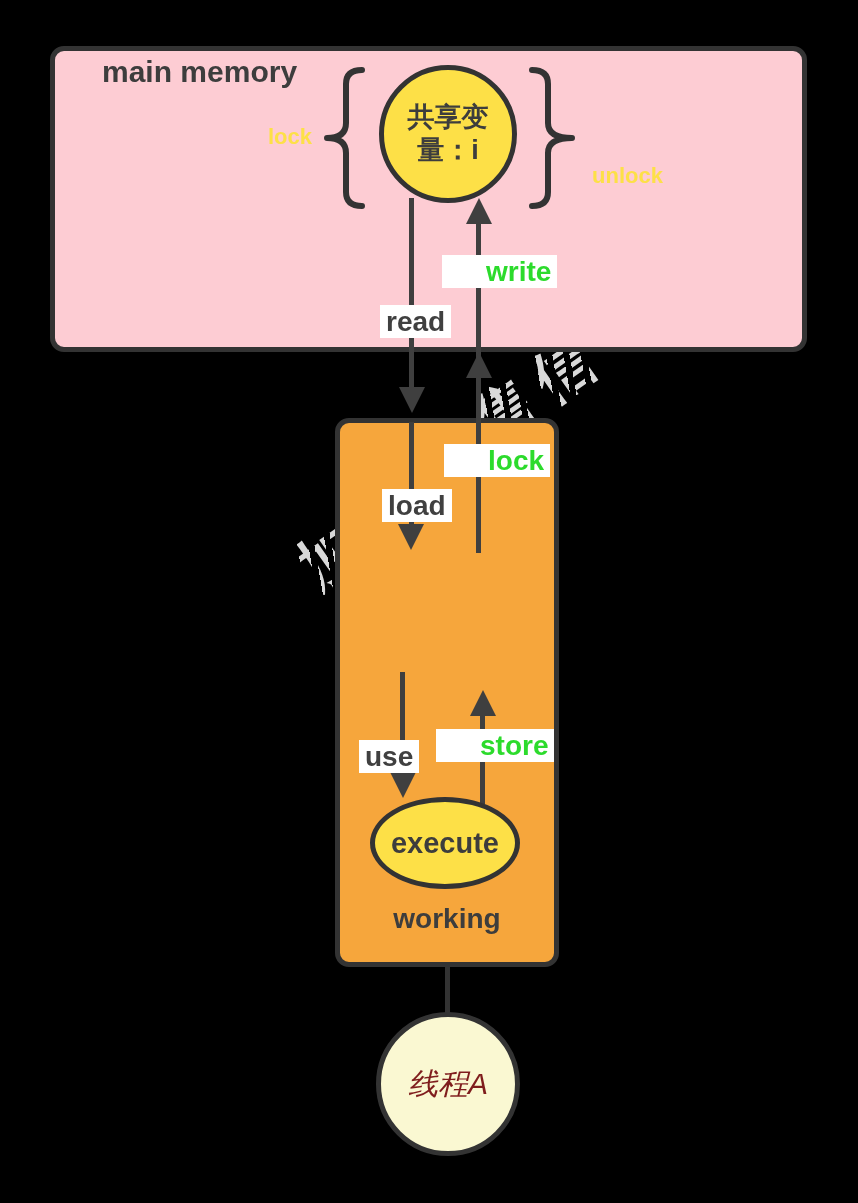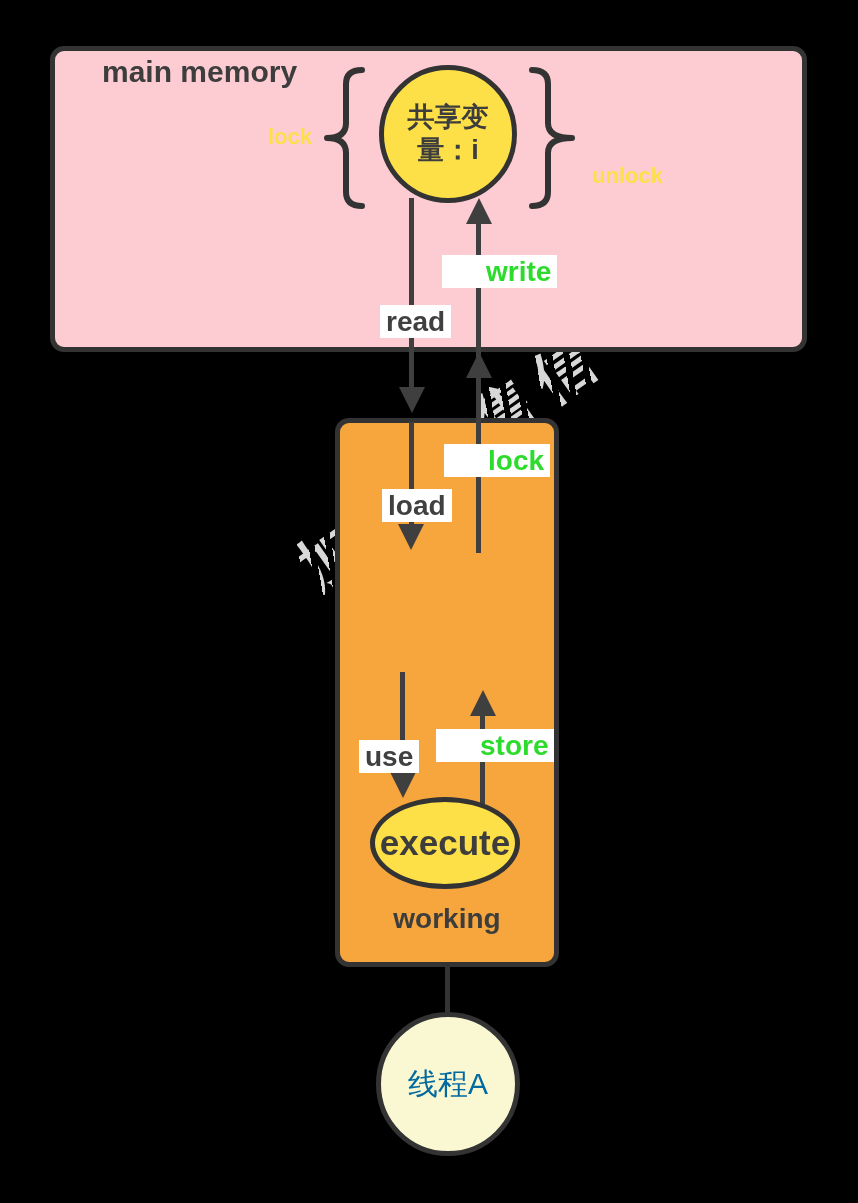--- a/index.html
+++ b/index.html
@@ -25,23 +25,23 @@
   .work-box{left:335px;top:418px;width:224px;height:549px;background:#f6a63c;}
   .main-title{position:absolute;z-index:4;left:74px;top:55px;font-size:30px;font-weight:bold;color:#3d3d3d;margin-left:28px;}
   .work-title{position:absolute;z-index:4;left:335px;top:901px;width:224px;text-align:center;
     font-size:28px;font-weight:bold;line-height:35px;color:#3d3d3d;}
   
   .node{position:absolute;z-index:4;background:#fde047;border:5px solid #333;border-radius:50%;
     display:flex;flex-direction:column;align-items:center;justify-content:center;
     font-weight:bold;color:#3d3d3d;text-align:center;}
   .shared-node{left:379px;top:65px;width:138px;height:138px;font-size:27px;line-height:33px;}
   .copy-node{left:373px;top:542px;width:140px;height:140px;font-size:26px;line-height:32px;}
-  .execute-node{left:370px;top:797px;width:150px;height:92px;font-size:35px;}
+  .execute-node{left:370px;top:797px;width:150px;height:92px;font-size:29px;}
   .thread-node{left:376px;top:1012px;width:144px;height:144px;background:#faf8d2;
-    font-weight:normal;font-size:30px;color:#0369a1;}
+    font-weight:normal;font-size:30px;color:#7f1d1d;font-style:italic;}
   
   .vline{position:absolute;z-index:3;width:5px;background:#3f3f3f;}
   .head{position:absolute;z-index:3;width:0;height:0;
     border-left:13px solid transparent;border-right:13px solid transparent;}
   .head.down{border-top:26px solid #3f3f3f;}
   .head.up{border-bottom:26px solid #3f3f3f;}
   
   .tag{position:absolute;z-index:5;background:#fff;font-weight:bold;font-size:28px;
     line-height:31px;padding:1px 6px;white-space:nowrap;}
   .tag.red{color:#404040;margin-top:12px;}

